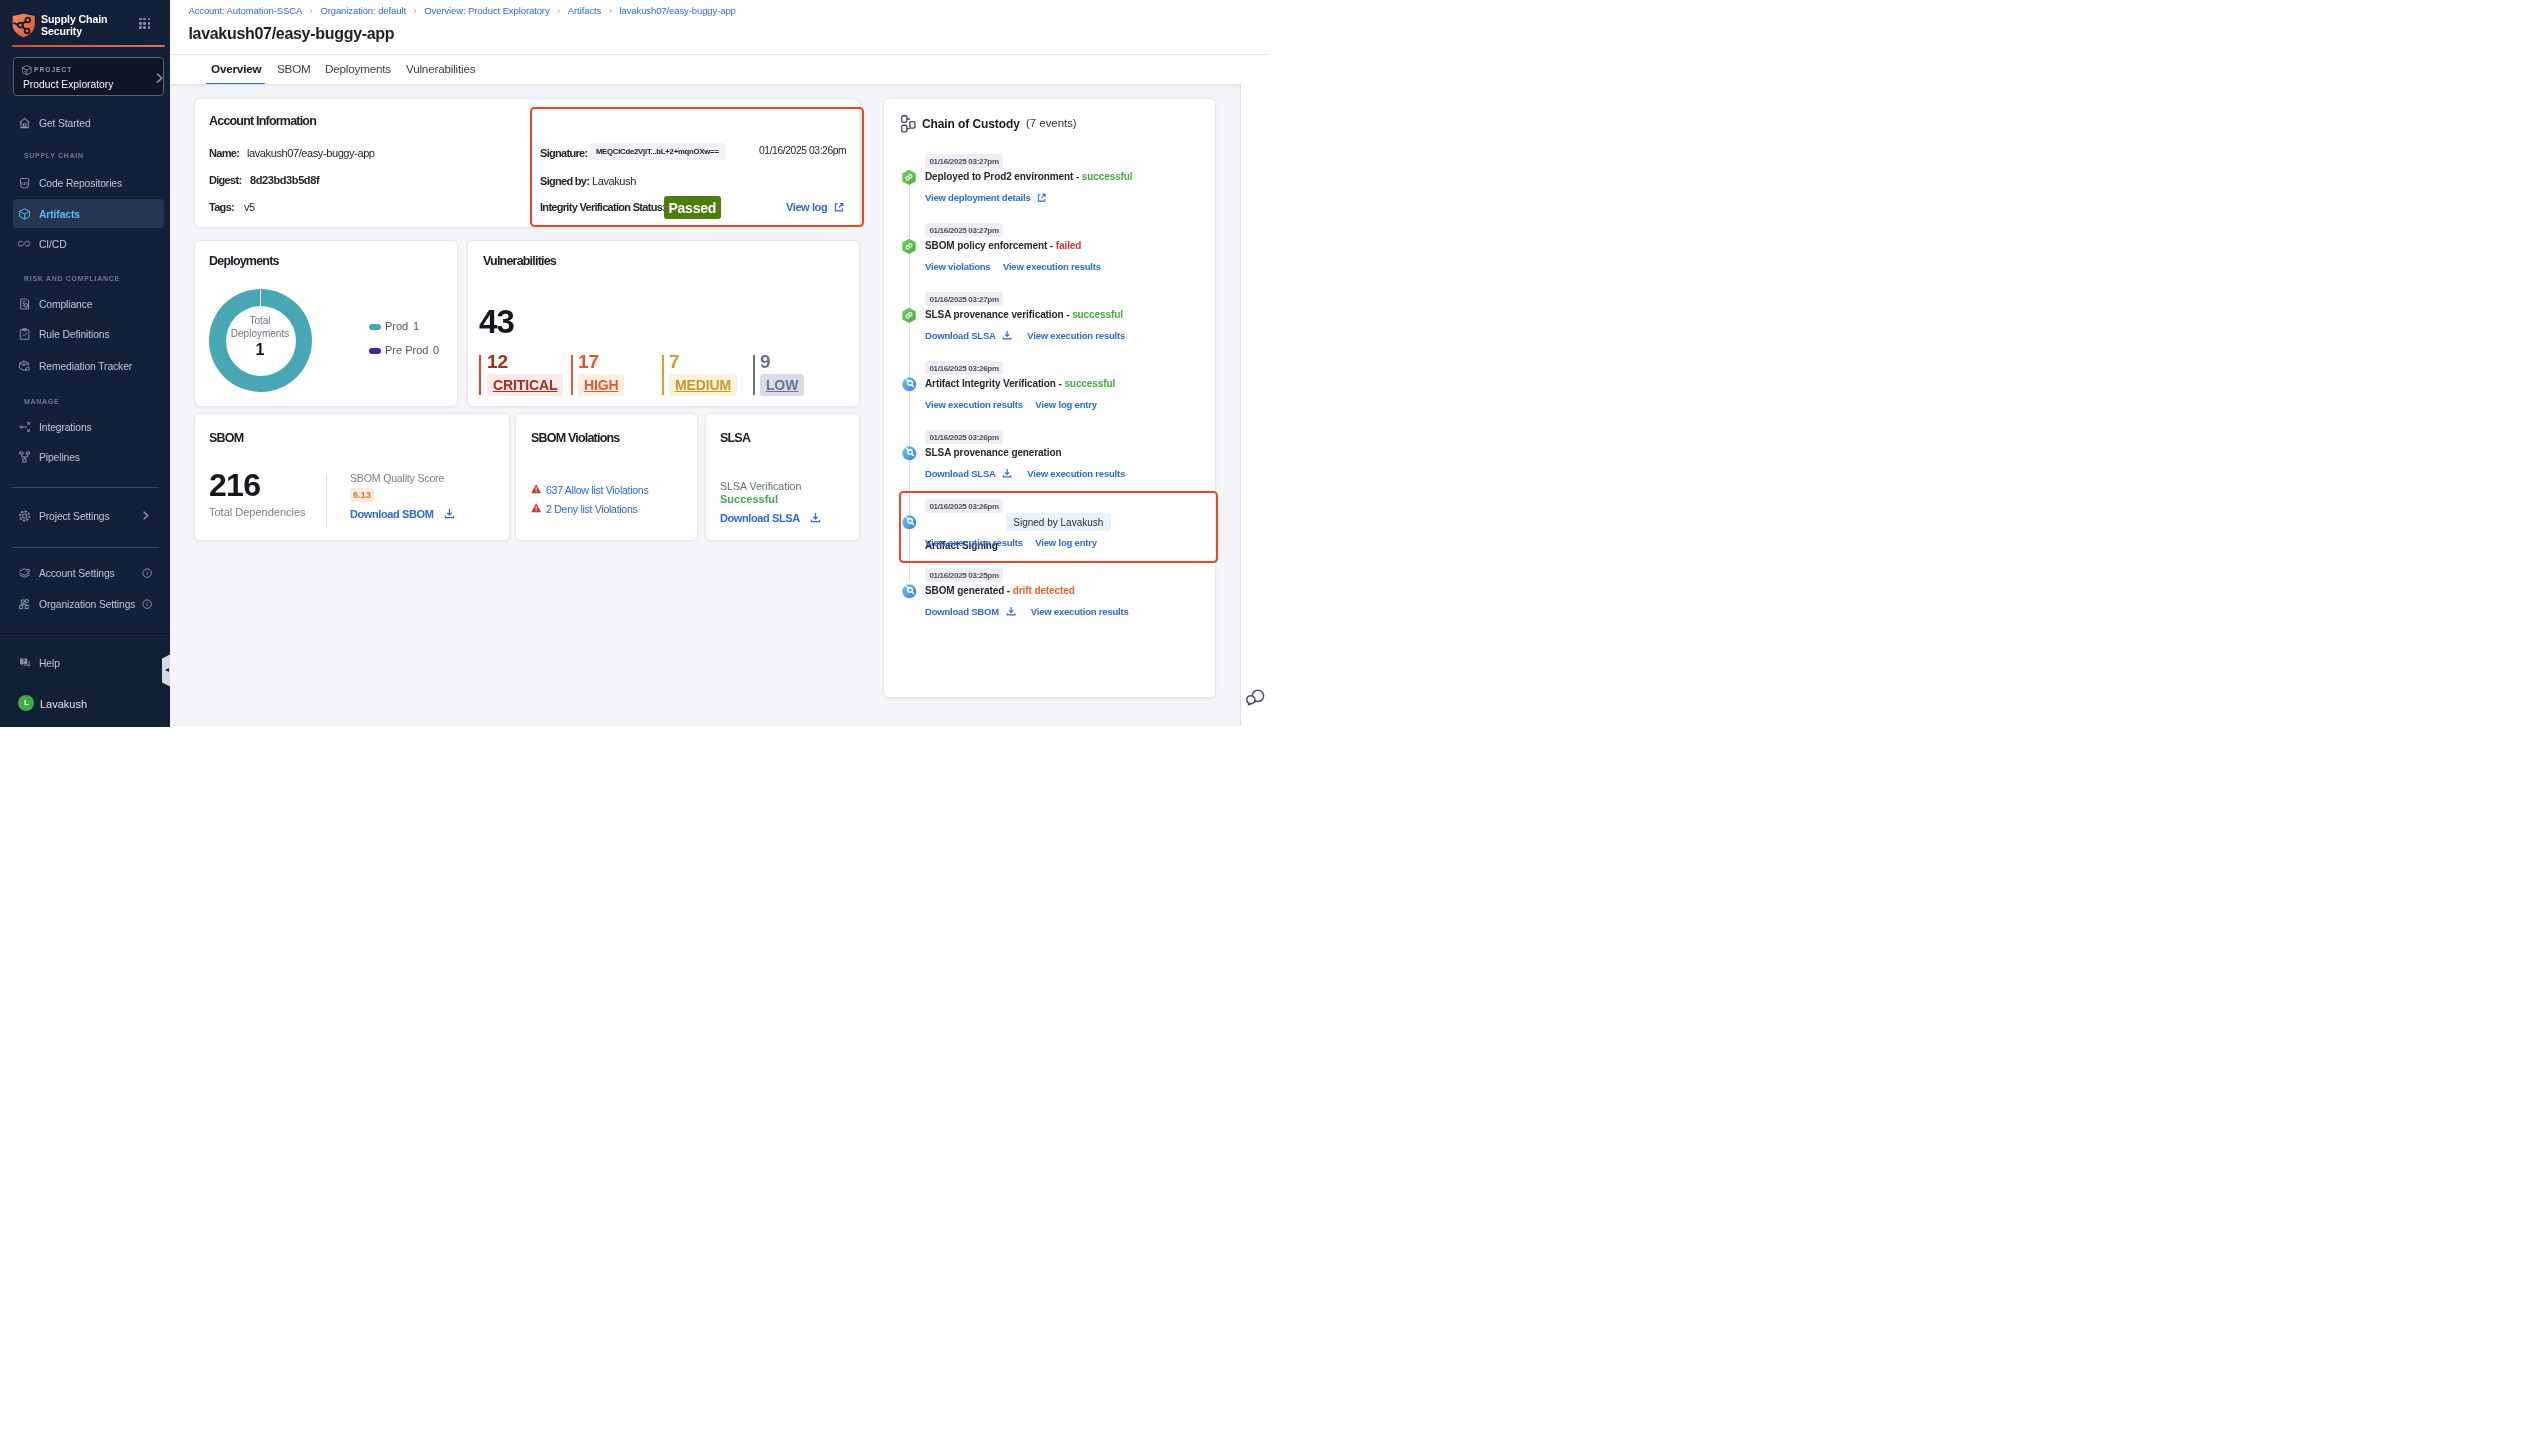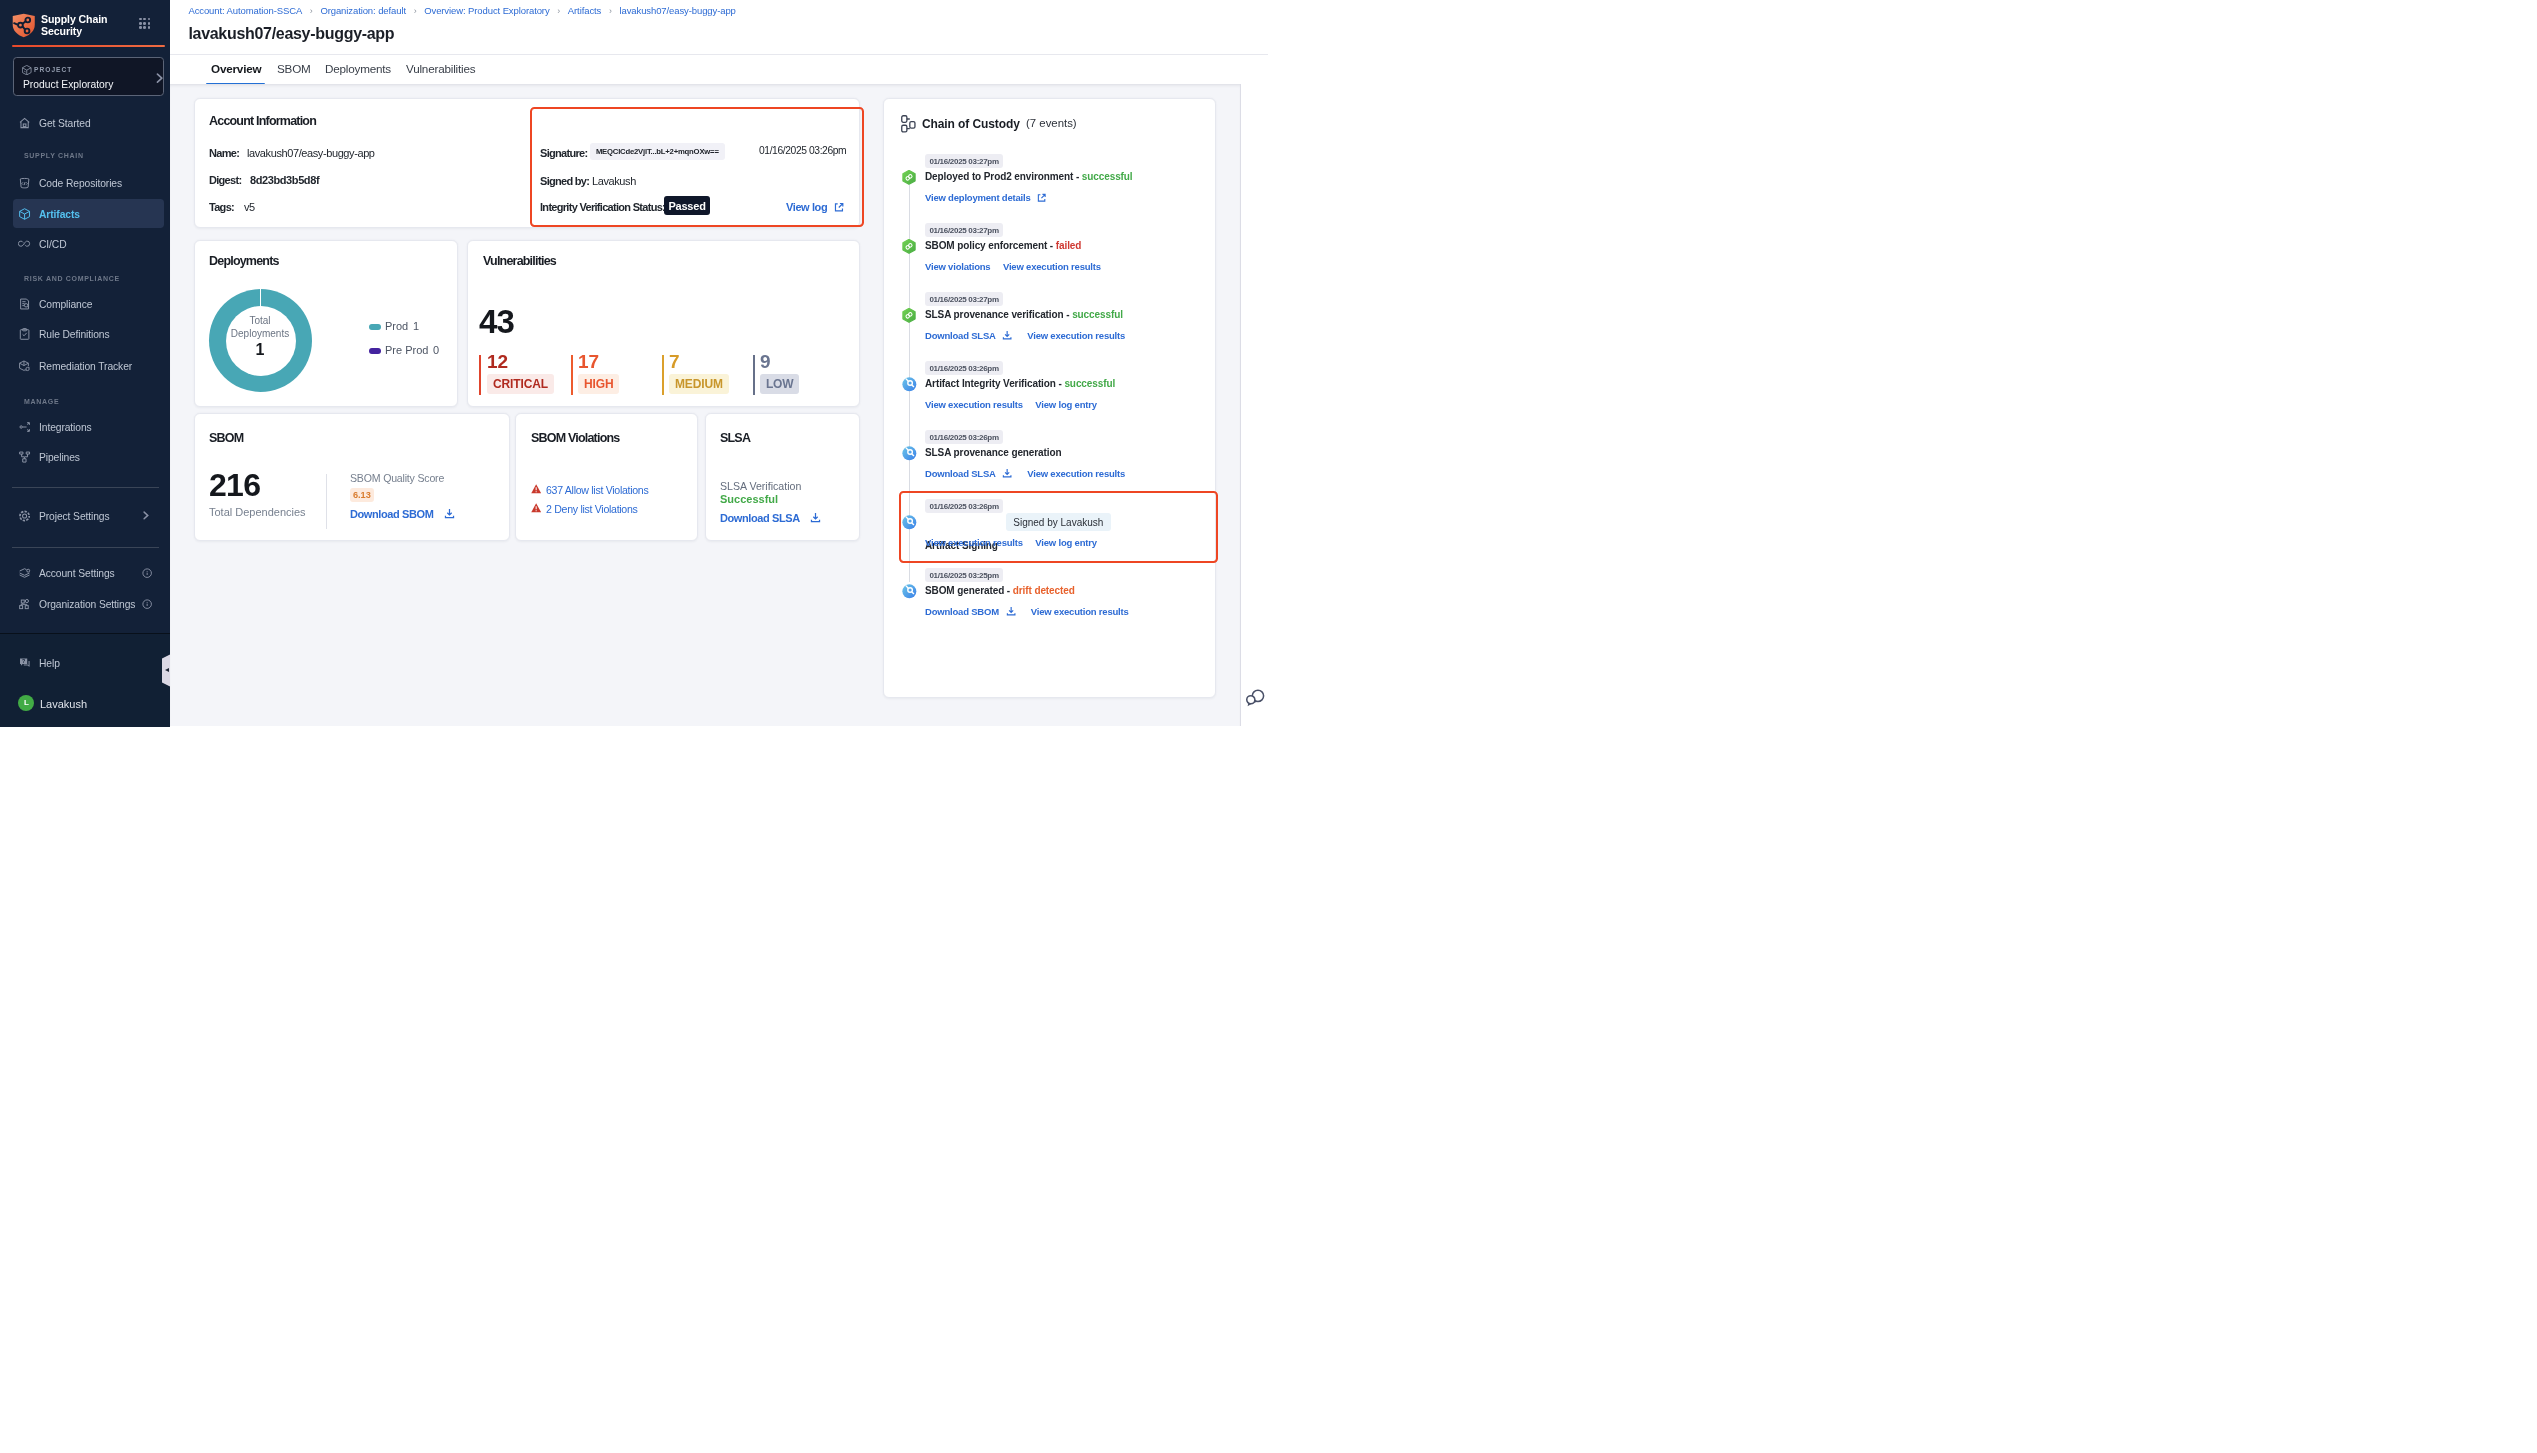--- a/index.html
+++ b/index.html
@@ -43,27 +43,27 @@
 #content { position:absolute; left:170px; top:84px; width:1070px; height:642px; background:#f4f5f9; box-shadow:inset 0 2.9px 3.7px -2.2px rgba(40,50,70,.14); }
 #rightstrip { position:absolute; left:1240px; top:84px; width:29px; height:642px; background:#fff; border-left:0.7px solid #dcdde6; }
 .card { position:absolute; background:#fff; border:0.7px solid #e6e8ef; border-radius:5.9px; box-shadow:0 0.7px 2.2px rgba(35,45,70,.06); }
 .ctitle { position:absolute; font-size:12.5px; font-weight:700; color:#191d24; letter-spacing:-0.8px; line-height:12.5px; }
 
 
 .glabel { position:absolute; font-size:11px; font-weight:700; color:#21262d; letter-spacing:-0.7px; }
 .gval { position:absolute; font-size:11px; color:#22272e; letter-spacing:-0.4px; }
 .annot { position:absolute; border:2.6px solid #ee4623; border-radius:4.4px; }
 .sigpill { position:absolute; background:#f1f1f7; border-radius:2.9px; font-size:7.7px; font-weight:600; color:#20242b; padding:4px 5.9px; letter-spacing:-0.2px; }
-.badge-passed { position:absolute; background:#0f172a; color:#fff; font-size:11px; font-weight:700; border-radius:2.9px; padding:3.7px 4.4px; letter-spacing:-0.2px; }
+.badge-passed { position:absolute; background:#4d7c0f; color:#fff; font-size:14px; font-weight:700; border-radius:2.9px; padding:3.7px 4.4px; letter-spacing:-0.2px; }
 .bluelink { color:#2d6bd4; font-weight:700; font-size:10.3px; text-decoration:none; letter-spacing:-0.4px; }
 
 
 .sevbar { position:absolute; width:2.2px; height:40px; }
 .sevnum { position:absolute; font-size:19px; font-weight:700; }
-.sevbadge { position:absolute; font-size:12px; font-weight:700; border-radius:2.9px; padding:2.9px 5.9px; letter-spacing:-0.1px; }
+.sevbadge { position:absolute; font-size:14px; font-weight:700; border-radius:2.9px; padding:2.9px 5.9px; letter-spacing:-0.1px;text-decoration:underline; }
 
 
 .datepill { position:absolute; background:#ededf3; border-radius:2.9px; font-size:8px; font-weight:600; color:#4c5260; padding:2.6px 4.4px; letter-spacing:-0.3px; }
 .evtitle { position:absolute; font-size:10px; font-weight:600; color:#23272e; white-space:nowrap; letter-spacing:-0.1px; }
 .evtitle .ok { color:#42a948; }
 .evtitle .bad { color:#cf3932;margin-top:47px; }
 .evtitle .warn { color:#e8612c; }
 .evlinks { position:absolute; font-size:9.5px; font-weight:700; color:#2d6bd4; white-space:nowrap; letter-spacing:-0.2px; }
 .evlinks span.gap { display:inline-block; width:12.5px; }
 </style>

